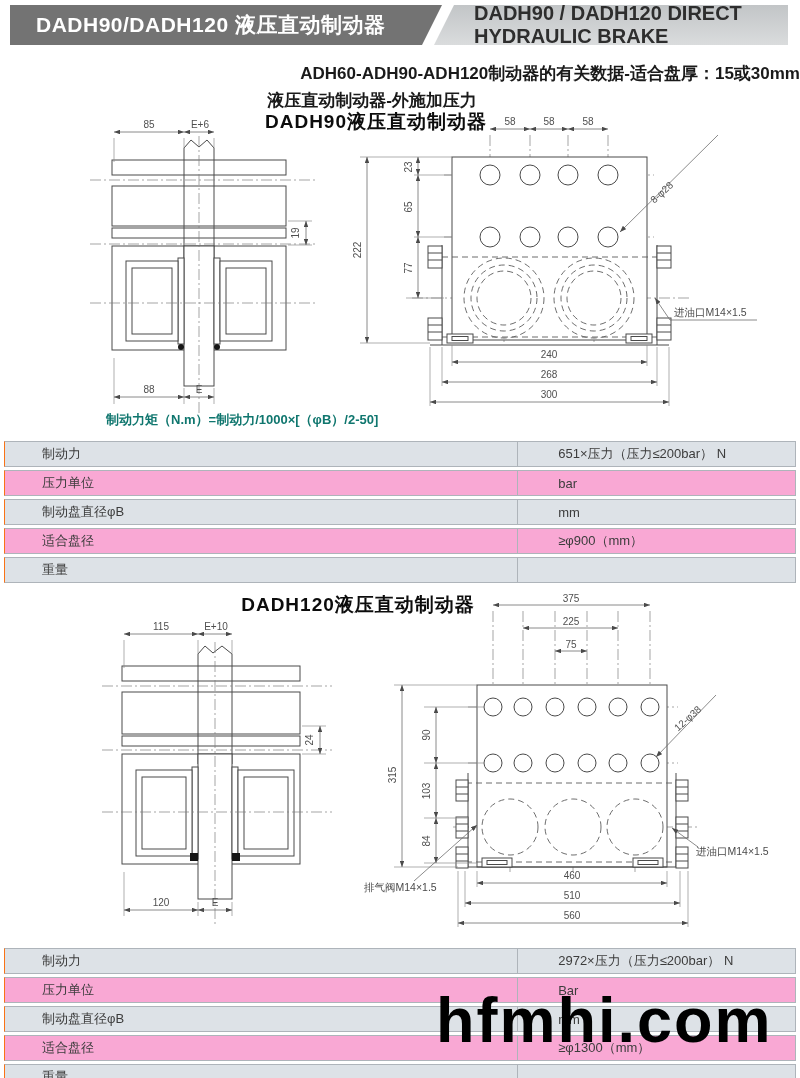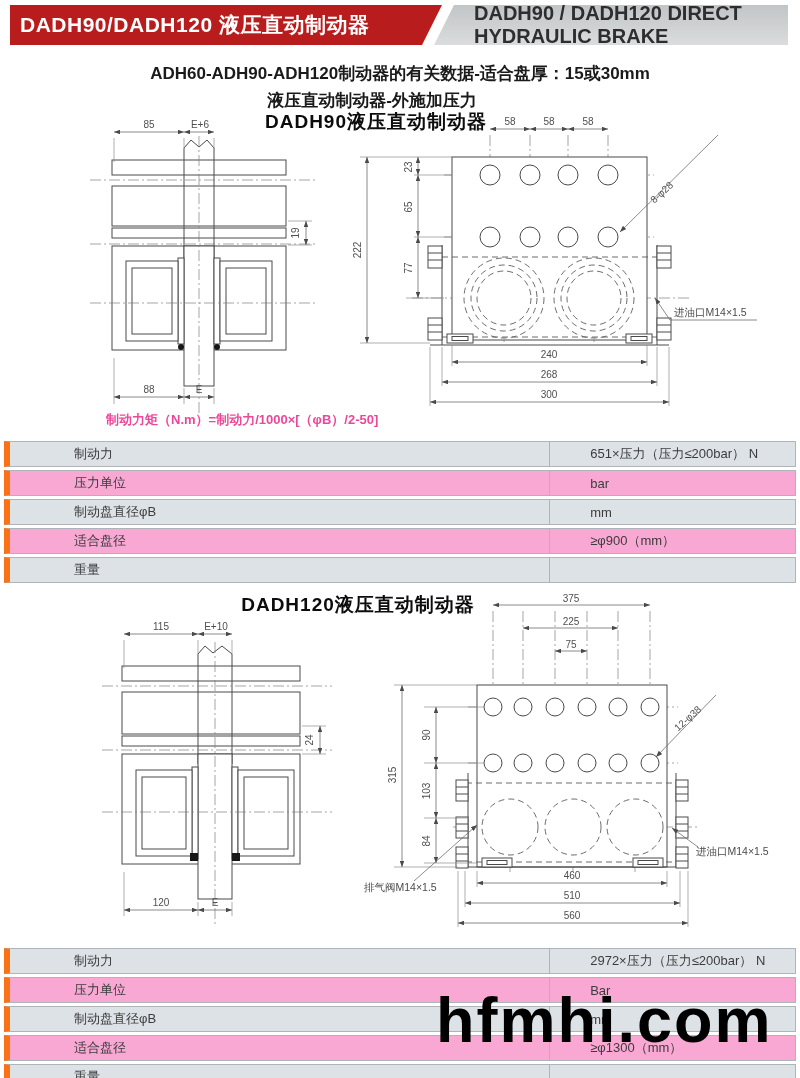--- a/index.html
+++ b/index.html
@@ -1,45 +1,45 @@
 <!DOCTYPE html>
 <html><head>
 <meta charset="utf-8">
 <style>
   html,body{margin:0;padding:0;background:#e8e8e8;}
   .page{position:relative;width:800px;height:1078px;margin:0 auto;background:#fff;overflow:hidden;
         font-family:"Liberation Sans","DejaVu Sans",sans-serif;}
   
   .topbar{position:absolute;top:5px;left:10px;right:12px;height:40px;}
-  .topbar-dark{position:absolute;left:0;top:0;bottom:0;width:432px;background:#b91c1c;
+  .topbar-dark{position:absolute;left:0;top:0;bottom:0;width:432px;background:#737373;
         clip-path:polygon(0 0,100% 0,calc(100% - 20px) 100%,0 100%);
-        display:flex;align-items:center;padding-left:10px;box-sizing:border-box;
+        display:flex;align-items:center;padding-left:26px;box-sizing:border-box;
         color:#fff;font-size:21px;font-weight:bold;letter-spacing:.5px;}
   .topbar-light{position:absolute;left:424px;right:0;top:0;bottom:0;
         background:linear-gradient(#c2c5c7,#dadcdd);
         clip-path:polygon(20px 0,100% 0,100% 100%,0 100%);
         display:flex;align-items:center;padding-left:40px;box-sizing:border-box;
         color:#2e2e2e;font-size:20px;font-weight:bold;}
   
-  .intro1{position:absolute;top:62px;left:0;width:100%;text-align:center;
+  .intro1{position:absolute;top:62px;left:0;width:100%;text-align:right;
         font-size:17px;font-weight:600;color:#1a1a1a;}
   .intro2{position:absolute;top:89px;left:0;width:100%;text-align:center;transform:translateX(-28px);
         font-size:17px;font-weight:600;color:#1a1a1a;}
   .sec-title{position:absolute;left:0;width:100%;text-align:center;
         font-size:19px;font-weight:bold;color:#0c0c0c;letter-spacing:1px;}
   .t90{top:109px;transform:translateX(-24px);}
   .t120{top:592px;transform:translateX(-42px);}
-  .formula{position:absolute;font-size:13px;font-weight:600;color:#ec4899;text-align:center;}
+  .formula{position:absolute;font-size:13px;font-weight:600;color:#0f766e;text-align:center;}
   .f90{left:106px;top:411px;}
   .f120{left:130px;top:922px;}
   
   .spec{position:absolute;left:4px;right:4px;width:792px;border-collapse:separate;border-spacing:0 3px;table-layout:fixed;}
   .spec td{height:24px;font-size:13px;color:#3c3c3c;padding:0;
         border-top:1px solid #aeb4ba;border-bottom:1px solid #aeb4ba;}
-  .spec td.lab{width:60%;padding-left:64px;border-left:6px solid #f97316;border-right:1px solid #aeb4ba;}
+  .spec td.lab{width:60%;padding-left:37px;border-left:1px solid #f97316;border-right:1px solid #aeb4ba;}
   .spec td.val{padding-left:40px;border-right:1px solid #aeb4ba;}
   .r-shade td{background:#dde2e7;}
   .r-plain td{background:#f9a8d4;}
   .tb90{top:438px;}
   .tb120{top:945px;}
   
   .watermark{position:absolute;left:392px;top:984px;font-size:63px;font-weight:600;
         letter-spacing:2px;color:#000;z-index:5;margin-left:44px;}
   
   svg.drw{position:absolute;overflow:visible;}

